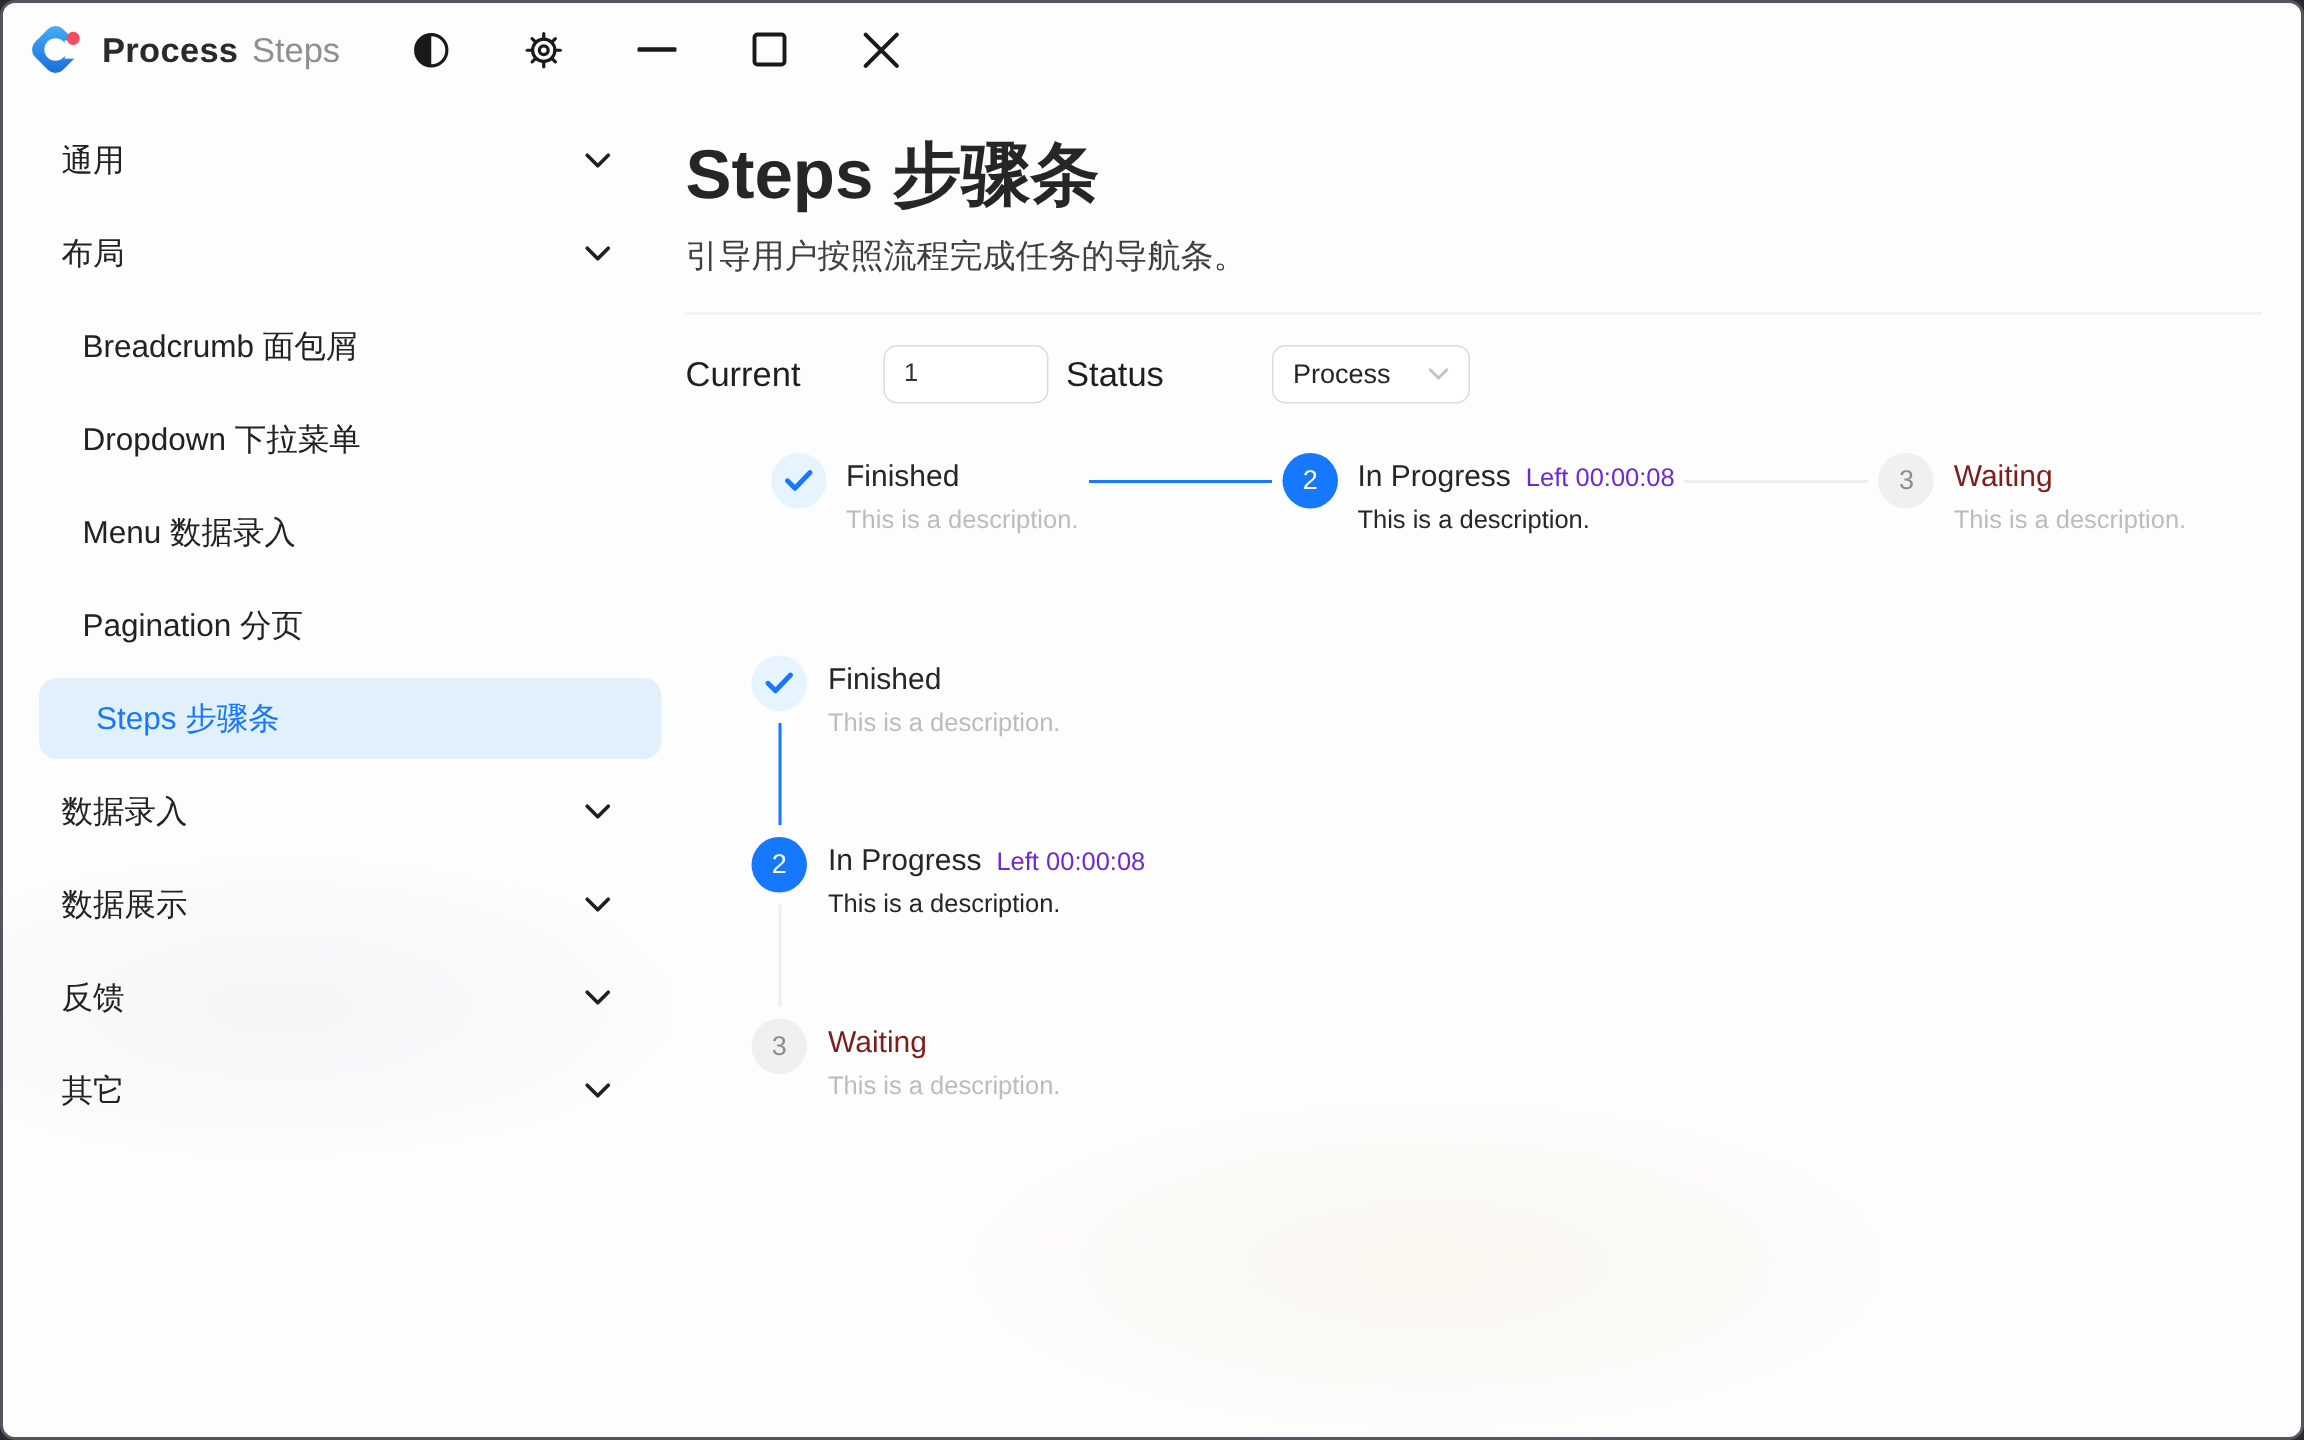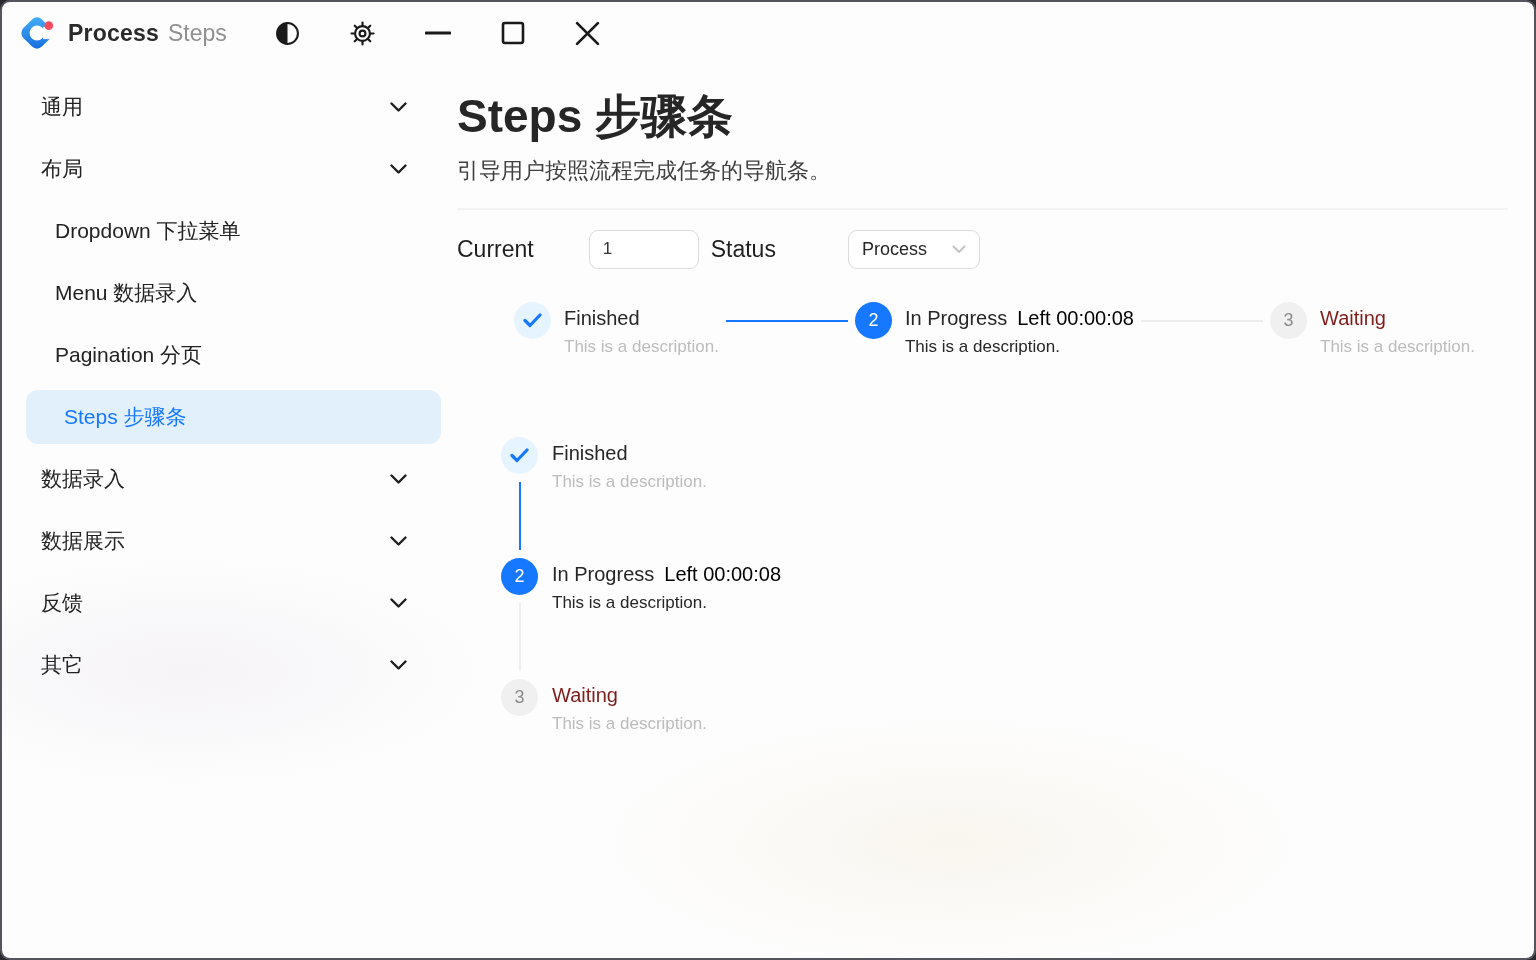--- a/index.html
+++ b/index.html
@@ -63,21 +63,21 @@
   .ctl-select .val { font-size:18px; color:#262626; flex:1; }
   #status-label { margin-left:12px; }
   
   .circle { width:37px; height:37px; border-radius:50%; flex:0 0 37px;
     display:flex; align-items:center; justify-content:center; font-size:18px; }
   .circle.finish { background:#e6f4ff; }
   .circle.process { background:#1677FF; color:#fff; }
   .circle.wait { background:#f0f0f0; color:#8c8c8c; }
   .st-title { font-size:20px; color:#262626; }
   .st-title.gray { color:#7f1d1d; }
-  .st-sub { font-size:20px; color:#000000; margin-left:10px; }
+  .st-sub { font-size:17px; color:#6d28d9; margin-left:10px; }
   .st-desc { font-size:17px; color:#bcbcbc; margin-top:7px; }
   .st-desc.dark { color:#262626; }
   .title-row { display:flex; align-items:baseline; }
   
   .h-steps { margin-top:33px; padding-left:57px; display:flex; align-items:flex-start; }
   .h-step { display:flex; align-items:flex-start; }
   .h-step .txt { margin-left:13px; padding-top:5px; }
   .h-connector { width:122px; height:2px; margin:18px 7px 0 7px; flex:0 0 122px; }
   .h-connector.blue { background:#1677FF; }
   .h-connector.gray { background:#ededed; }
@@ -171,20 +171,23 @@
 
       <div class="menu-item">
         <span class="lbl">布局</span>
         <svg class="chev" viewBox="0 0 17 10">
           <polyline points="1.5,1.5 8.5,8.5 15.5,1.5" fill="none" stroke="#1f1f1f" stroke-width="2.4" stroke-linecap="round" stroke-linejoin="round"></polyline>
         </svg>
       </div>
 
 
       <div class="sub-item">
+        <span>Breadcrumb 面包屑</span>
+      </div>
+      <div class="sub-item">
         <span>Dropdown 下拉菜单</span>
       </div>
       <div class="sub-item">
         <span>Menu 数据录入</span>
       </div>
       <div class="sub-item">
         <span>Pagination 分页</span>
       </div>
       <div class="sub-item selected">
         <span>Steps 步骤条</span>

